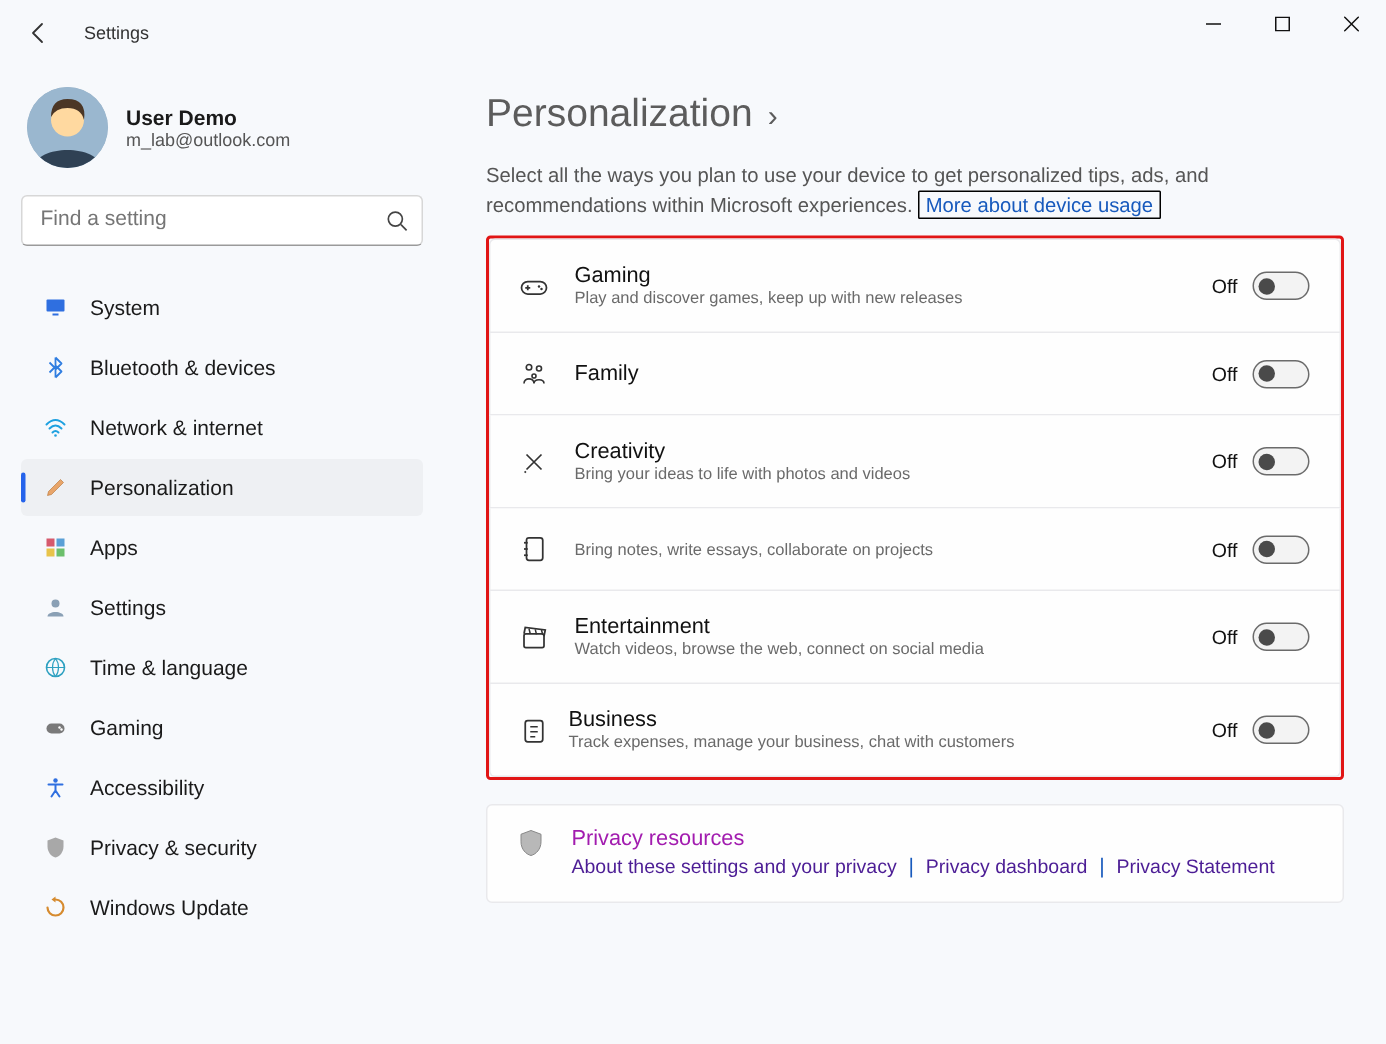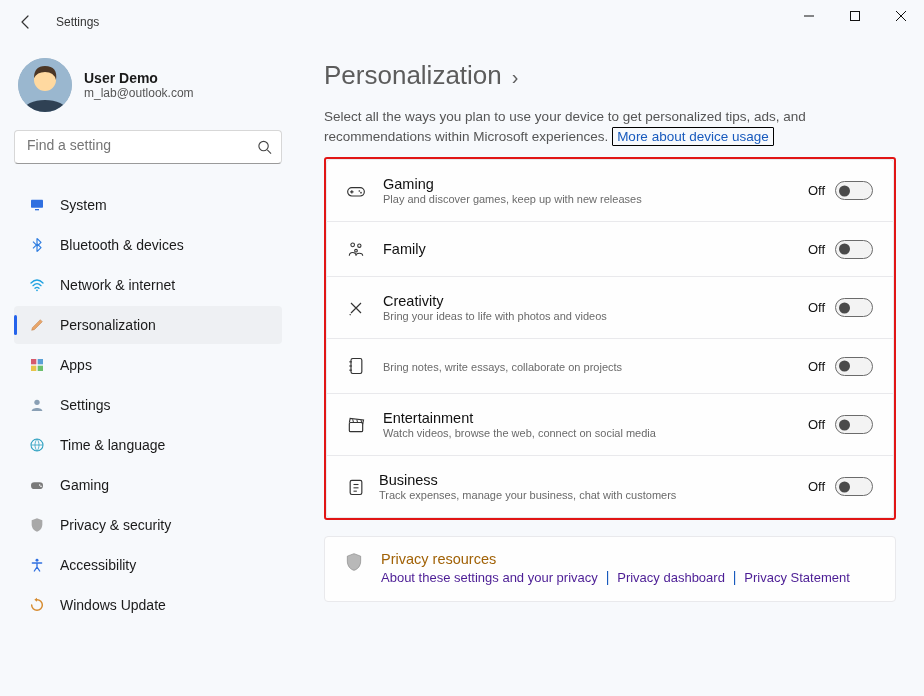--- a/index.html
+++ b/index.html
@@ -156,21 +156,21 @@
     position:absolute;left:3px;top:50%;transform:translateY(-50%);
     width:11px;height:11px;border-radius:50%;background:#4a4a4a;
   }
   .privacy-card{
     border:1px solid #e9e9ec;border-radius:4px;
     background:#fefefe;
     display:flex;gap:16px;
     padding:14px 20px 16px 18px;
   }
   .privacy-card .cicon{width:22px;height:22px;color:#777;flex-shrink:0;display:flex;align-items:center;justify-content:center;}
-  .privacy-card .ptitle{font-size:14.5px;color:#a16207;margin-bottom:2px;}
+  .privacy-card .ptitle{font-size:14.5px;color:#a21caf;margin-bottom:2px;}
   .privacy-card a{color:#4c1d95;text-decoration:none;font-size:13px;}
   .privacy-card .sep{color:#185abd;margin:0 4px;}
   svg{display:block;}
 </style>
 </head>
 <body>
 
 <div class="titlebar">
   <div class="back">
     <svg width="16" height="16" viewBox="0 0 16 16">
@@ -292,33 +292,33 @@
               <rect x="3" y="8" width="18" height="10" rx="5" fill="#7a7a7a"></rect>
               <circle cx="16" cy="12" r="1.2" fill="#fff"></circle>
               <circle cx="18" cy="14" r="1.2" fill="#fff"></circle>
             </svg>
           </span>
           <span>Gaming</span>
         </div>
         <div class="nav-item">
           <span class="nicon">
             <svg width="16" height="16" viewBox="0 0 24 24">
-              <path d="M12 2 L20 5 V11 C20 17 16 21 12 22 C8 21 4 17 4 11 V5 Z" fill="#a8a8a8"></path>
-            </svg>
-          </span>
-          <span>Privacy &amp; security</span>
-        </div>
-        <div class="nav-item">
-          <span class="nicon">
-            <svg width="16" height="16" viewBox="0 0 24 24">
               <circle cx="12" cy="5" r="2.2" fill="#2f6fe0"></circle>
               <path d="M5 9 L19 9 M12 9 L12 15 M12 15 L8 21 M12 15 L16 21" stroke="#2f6fe0" stroke-width="2" stroke-linecap="round"></path>
             </svg>
           </span>
           <span>Accessibility</span>
+        </div>
+        <div class="nav-item">
+          <span class="nicon">
+            <svg width="16" height="16" viewBox="0 0 24 24">
+              <path d="M12 2 L20 5 V11 C20 17 16 21 12 22 C8 21 4 17 4 11 V5 Z" fill="#a8a8a8"></path>
+            </svg>
+          </span>
+          <span>Privacy &amp; security</span>
         </div>
         <div class="nav-item">
           <span class="nicon">
             <svg width="16" height="16" viewBox="0 0 24 24">
               <path d="M12 4 A8 8 0 1 1 4 12" stroke="#d68b2f" stroke-width="2.2" fill="none" stroke-linecap="round"></path>
               <path d="M12 1 L12 7 L8 4 Z" fill="#d68b2f"></path>
             </svg>
           </span>
           <span>Windows Update</span>
         </div>

